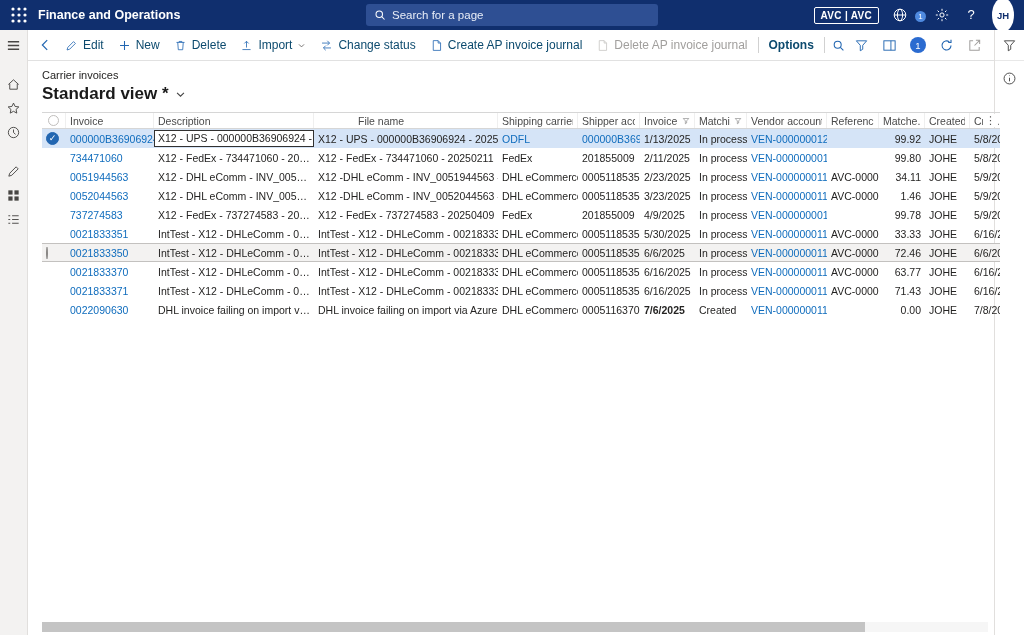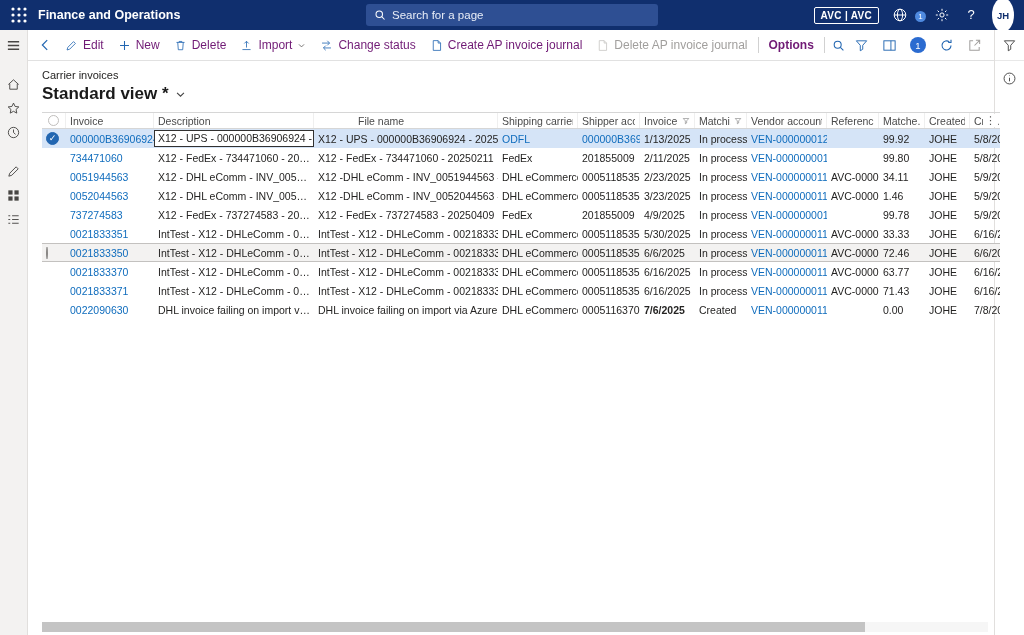--- a/index.html
+++ b/index.html
@@ -61,21 +61,21 @@
   .strip-cell2 { height:34px; width:100%; display:flex; align-items:center; justify-content:center; cursor:pointer; }
   .strip-icon { width:15px; height:15px; color:#444; }
 
   
   .main { position:absolute; top:30px; left:28px; right:30px; bottom:0; background:#fff; }
 
   .action-pane {
     height:31px; display:flex; align-items:center; padding:0 8px 0 10px;
     border-bottom:1px solid #e1e1e1; font-size:12px; white-space:nowrap;
   }
-  .ap-btn { display:flex; align-items:center; gap:5px; padding:0 7px; height:100%; cursor:pointer; color:#701a75; }
+  .ap-btn { display:flex; align-items:center; gap:5px; padding:0 7px; height:100%; cursor:pointer; color:#0c4a6e; }
   .ap-btn .ic { width:13px; height:13px; color:#2266b1; }
   .ap-btn.disabled { color:#a19f9d; cursor:default; }
   .ap-btn.disabled .ic { color:#c8c6c4; }
   .ap-sep { width:1px; height:16px; background:#d1d1d1; margin:0 3px; }
   .ap-back { width:14px; height:14px; color:#2266b1; margin-right:6px; cursor:pointer; }
   .chev { width:9px; height:9px; color:#605e5c; }
   .ap-right { margin-left:auto; display:flex; align-items:center; gap:13px; padding-right:4px; }
   .ap-right .ic { width:15px; height:15px; color:#2266b1; cursor:pointer; }
   .ap-right .ic.gray { color:#a19f9d; }
   .msg-badge {
@@ -120,21 +120,21 @@
     position:absolute; right:2px; top:1px; color:#555; font-size:11px; cursor:pointer;
     background:#fff; padding:0 2px;
   }
   .g-row { display:flex; height:19px; align-items:center; cursor:pointer; }
   .g-row.selected { background:#d5e4f7; }
   .g-row.current { background:#f3f2f1; border-top:1px solid #c3c1bf; border-bottom:1px solid #c3c1bf; height:19px; }
   .g-cell {
     flex:none; padding:0 4px; overflow:hidden; white-space:nowrap; color:#252423;
   }
   .g-cell.ell { text-overflow:ellipsis; }
-  .g-cell.right { }
+  .g-cell.right { text-align:right; }
   .g-cell .link, .link { color:#0f6cbd; text-decoration:none; cursor:pointer; }
   .sel-circle {
     width:13px; height:13px; border-radius:50%; border:1px solid #8a8886; margin-left:4px;
   }
   .sel-circle.checked {
     background:#2266b1; border-color:#2266b1; color:#fff; font-size:9px;
     display:flex; align-items:center; justify-content:center; line-height:1;
   }
   .sel-circle.header { border-color:#c0bebc; }
   .focus-cell {

